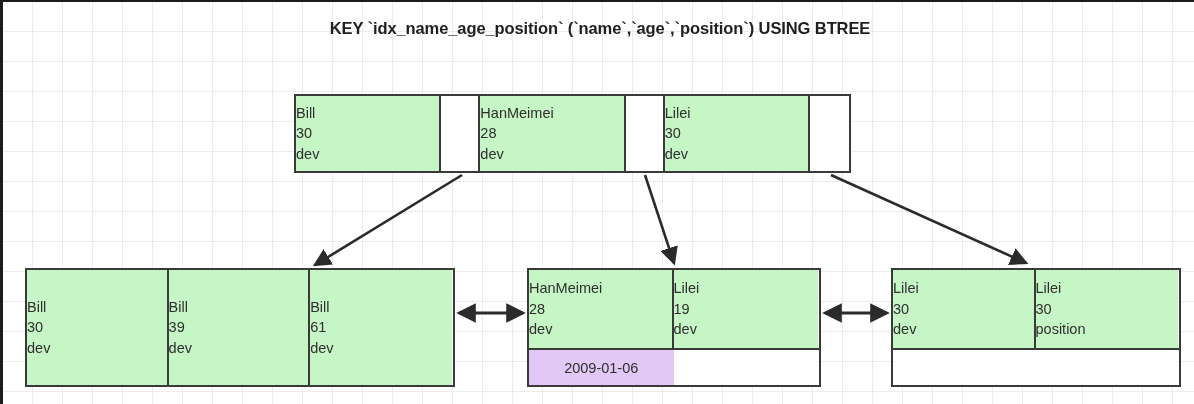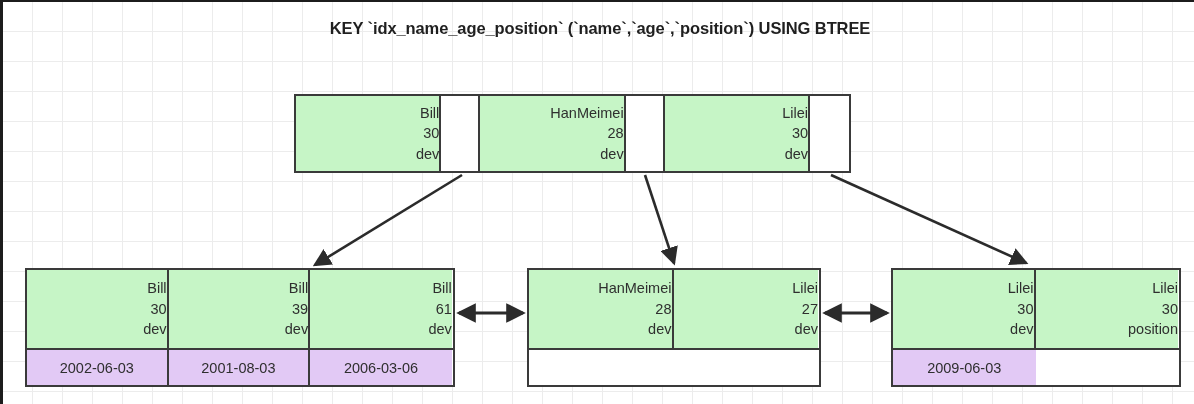--- a/index.html
+++ b/index.html
@@ -55,21 +55,21 @@
   }
   .cellrow {
     display: flex;
     flex-direction: row;
     flex: 1 1 auto;
   }
   .cell {
     box-sizing: border-box;
     display: flex;
     flex-direction: column;
-    align-items: flex-end;
+    align-items: flex-start;
     justify-content: center;
     border-right: 2.5px solid #3a3a3a;
     font-size: 14.5px;
     color: #2f2f2f;
     line-height: 1.42;
     white-space: nowrap;
   }
   .cell:last-child { border-right: none; }
   .cell.key   { background: #c6f5c6; }
   .cell.ptr   { background: #ffffff; }
@@ -182,55 +182,50 @@
         <span>Bill</span>
         <span>39</span>
         <span>dev</span>
       </div>
       <div class="cell key">
         <span>Bill</span>
         <span>61</span>
         <span>dev</span>
       </div>
     </div>
-    <div class="daterow">
-      <div class="datecell">2002-06-03</div>
-      <div class="datecell">2001-08-03</div>
-      <div class="datecell">2006-03-06</div>
-    </div>
   </div>
 
   <div class="node" id="leaf-2">
     <div class="cellrow">
       <div class="cell key">
         <span>HanMeimei</span>
         <span>28</span>
         <span>dev</span>
       </div>
       <div class="cell key">
         <span>Lilei</span>
-        <span>27</span>
+        <span>19</span>
         <span>dev</span>
       </div>
     </div>
     <div class="daterow">
+      <div class="datecell">2009-01-06</div>
     </div>
   </div>
 
   <div class="node" id="leaf-3">
     <div class="cellrow">
       <div class="cell key">
         <span>Lilei</span>
         <span>30</span>
         <span>dev</span>
       </div>
       <div class="cell key">
         <span>Lilei</span>
         <span>30</span>
         <span>position</span>
       </div>
     </div>
     <div class="daterow">
-      <div class="datecell">2009-06-03</div>
     </div>
   </div>
 
 </div>
 
 </body></html>

